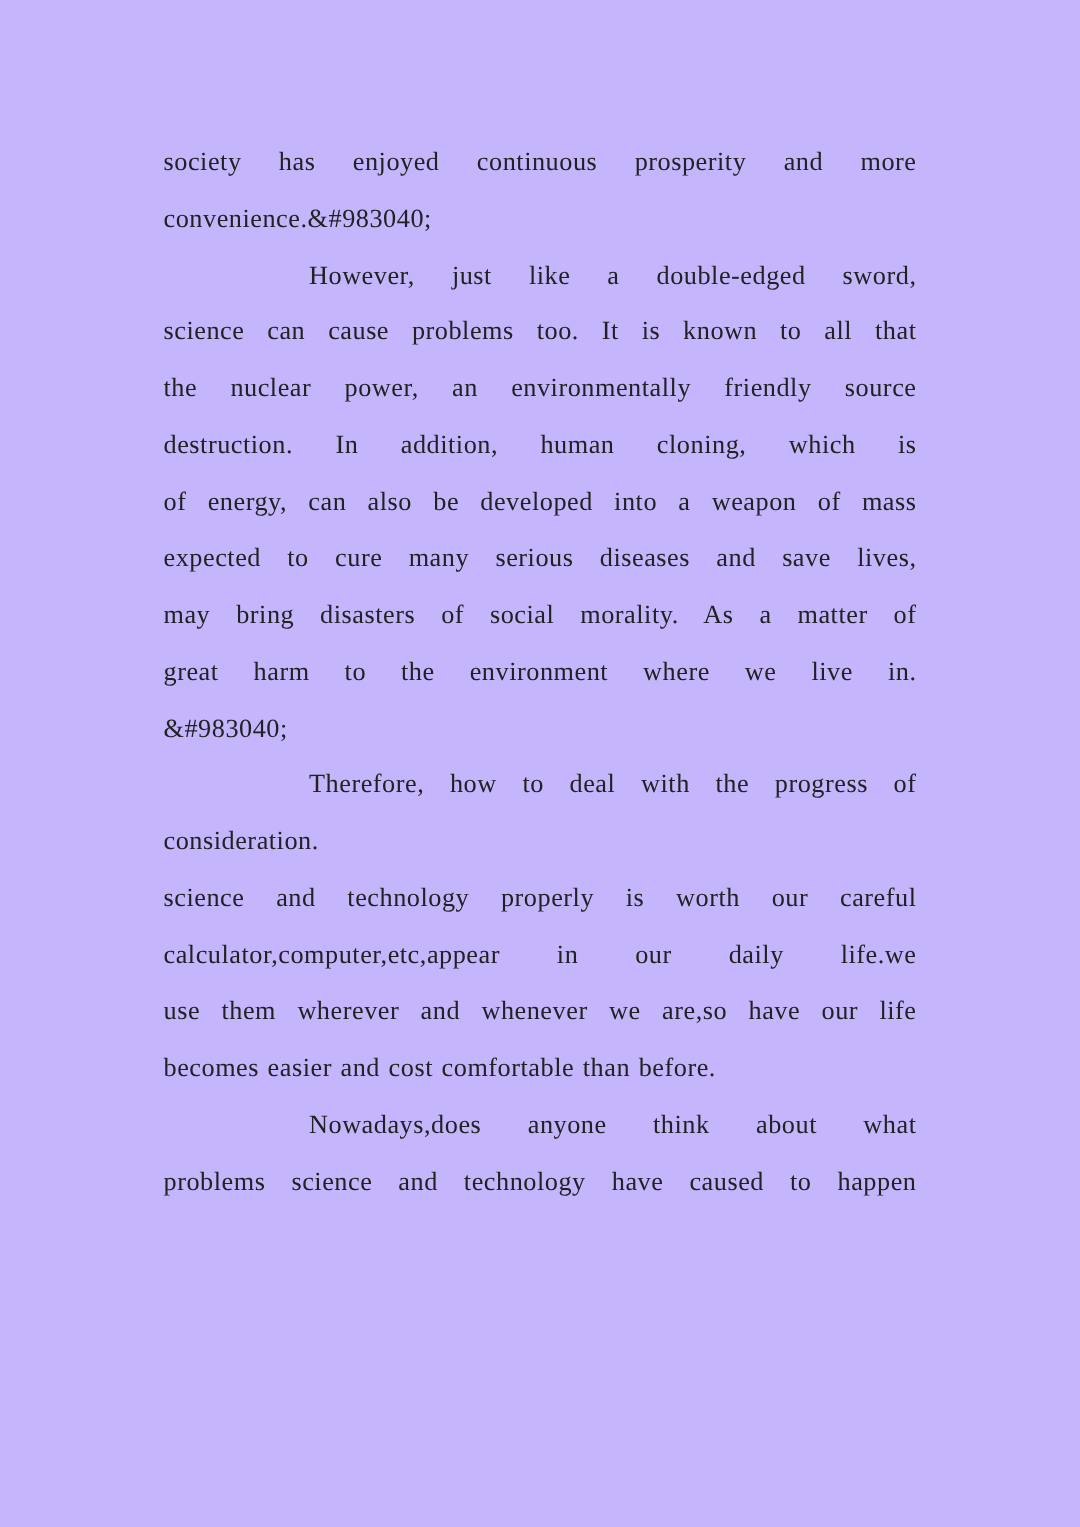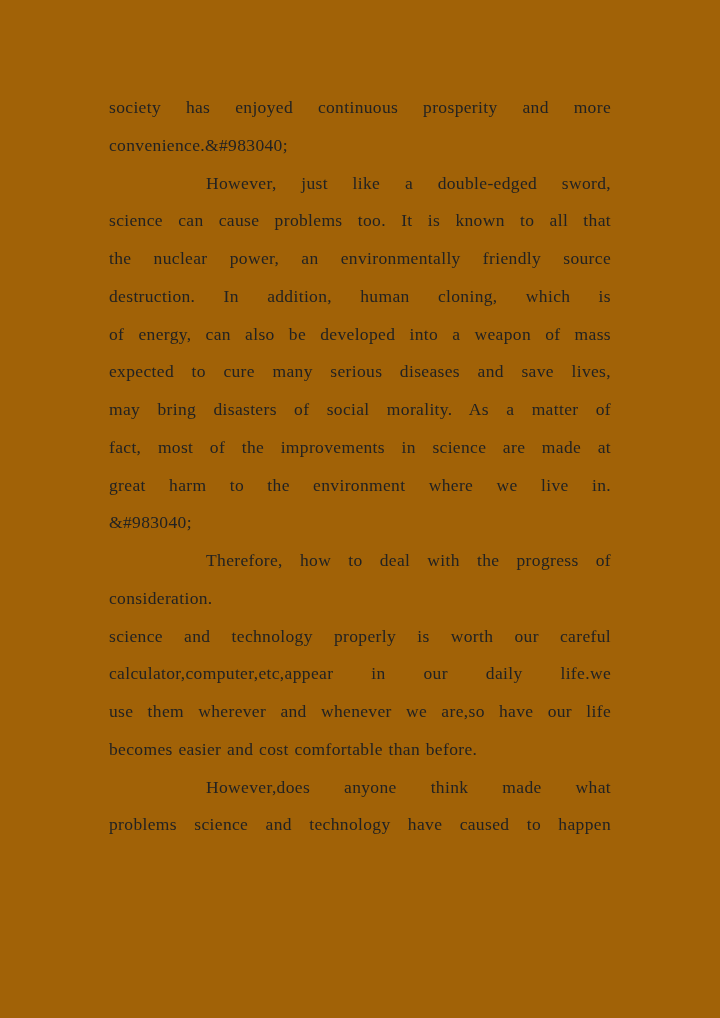--- a/index.html
+++ b/index.html
@@ -12,21 +12,21 @@
       height: 1018px;
       position: relative;
       overflow: hidden;
     }
     .page {
       position: absolute;
       left: 0;
       top: 0;
       width: 720px;
       height: 1018px;
-      background: #a16207;
+      background: #c4b5fd;
     }
     .text-block {
       position: absolute;
       left: 109px;
       top: 93px;
       width: 502px;
       font-family: "Liberation Serif", "DejaVu Serif", serif;
       font-size: 17.5px;
       color: #222222;
     }
@@ -53,25 +53,24 @@
   <div class="text-block">
     <div class="line">society has enjoyed continuous prosperity and more</div>
     <div class="line last">convenience.&amp;#983040;</div>
     <div class="line indent">However, just like a double-edged sword,</div>
     <div class="line">science can cause problems too. It is known to all that</div>
     <div class="line">the nuclear power, an environmentally friendly source</div>
     <div class="line">destruction. In addition, human cloning, which is</div>
     <div class="line">of energy, can also be developed into a weapon of mass</div>
     <div class="line">expected to cure many serious diseases and save lives,</div>
     <div class="line">may bring disasters of social morality. As a matter of</div>
-    <div class="line">fact, most of the improvements in science are made at</div>
     <div class="line">great harm to the environment where we live in.</div>
     <div class="line last">&amp;#983040;</div>
     <div class="line indent">Therefore, how to deal with the progress of</div>
     <div class="line last">consideration.</div>
     <div class="line">science and technology properly is worth our careful</div>
     <div class="line">calculator,computer,etc,appear in our daily life.we</div>
     <div class="line">use them wherever and whenever we are,so have our life</div>
     <div class="line last">becomes easier and cost comfortable than before.</div>
-    <div class="line indent">However,does anyone think made what</div>
+    <div class="line indent">Nowadays,does anyone think about what</div>
     <div class="line">problems science and technology have caused to happen</div>
   </div>
 </div>
 
 </body></html>

